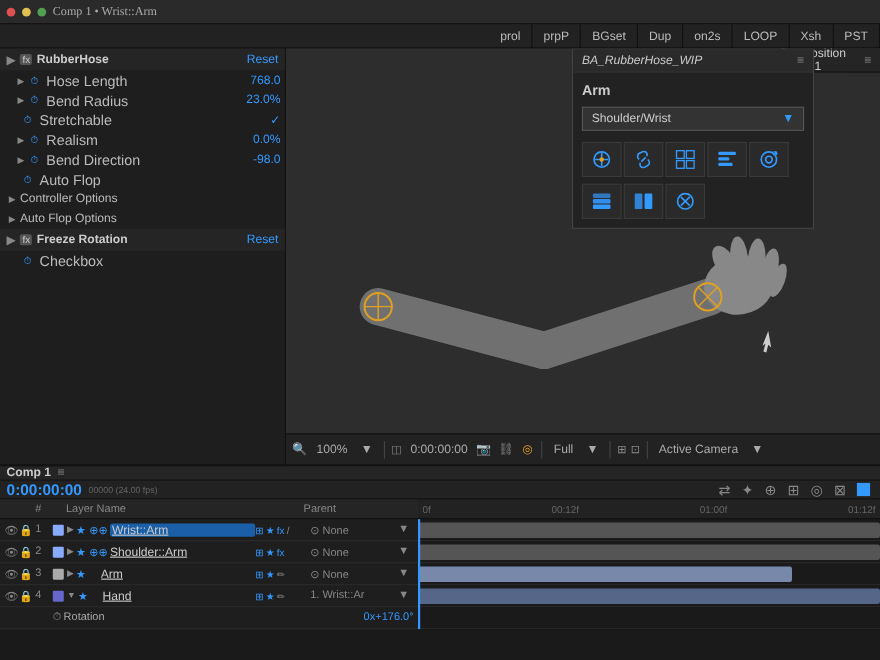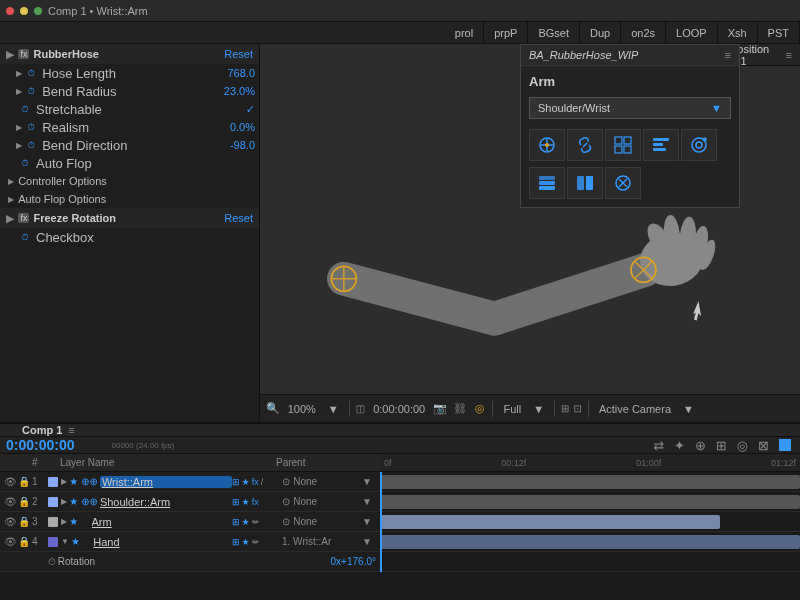--- a/index.html
+++ b/index.html
@@ -1,19 +1,19 @@
 <!DOCTYPE html>
 <html><head>
   <meta charset="utf-8">
   <style>
     * { margin: 0; padding: 0; box-sizing: border-box; }
     body { width: 800px; height: 600px; background: #1a1a1a; font-family: Arial, sans-serif; font-size: 11px; color: #ccc; overflow: hidden; position: relative; }
 
     
-    #top-bar { display: flex; align-items: center; background: #2a2a2a; border-bottom: 1px solid #111; height: 22px; padding: 0 6px; gap: 6px; }
+    #top-bar { display: flex; align-items: center; background: #2a2a2a; border-bottom: 1px solid #111; height: 22px; padding: 0 6px; gap: 6px; font-family: Liberation Serif, serif; }
     #top-bar .title { color: #aaa; font-size: 11px; }
     #top-bar .dot { width: 8px; height: 8px; border-radius: 50%; display: inline-block; }
     .dot-red { background: #e05050; }
     .dot-yellow { background: #e0c050; }
     .dot-green { background: #50a050; }
 
     
     #tab-row { display: flex; align-items: center; background: #222; height: 22px; border-bottom: 1px solid #111; }
     .tab-item { padding: 0 10px; height: 22px; line-height: 22px; color: #bbb; font-size: 11px; cursor: pointer; border-right: 1px solid #111; }
 
@@ -54,21 +54,21 @@
     
     #arm-canvas { position: absolute; top: 0; left: 0; width: 100%; height: 100%; }
 
     
     #viewport-toolbar { height: 28px; background: #222; border-top: 1px solid #111; display: flex; align-items: center; padding: 0 6px; gap: 4px; position: absolute; bottom: 0; left: 0; right: 0; }
     .vt-item { color: #aaa; font-size: 11px; padding: 0 4px; cursor: pointer; }
     .vt-sep { width: 1px; height: 16px; background: #444; margin: 0 2px; }
 
     
     #timeline { height: 150px; background: #1e1e1e; border-top: 2px solid #111; display: flex; flex-direction: column; }
-    #timeline-header { height: 22px; background: #252525; border-bottom: 1px solid #111; display: flex; align-items: center; padding: 0 22px; gap: 6px; }
+    #timeline-header { height: 22px; background: #252525; border-bottom: 1px solid #111; display: flex; align-items: center; padding: 0 6px; gap: 6px; }
     #timeline-header .tl-title { color: #ccc; font-size: 11px; font-weight: bold; }
     #timeline-controls { height: 24px; background: #222; border-bottom: 1px solid #111; display: flex; align-items: center; padding: 0 6px; gap: 4px; }
     .time-display { color: #3399ff; font-size: 14px; font-weight: bold; }
     .fps-display { color: #666; font-size: 9px; }
     #timeline-body { flex: 1; display: flex; }
     #layer-list { width: 380px; flex-shrink: 0; }
     .layer-header-row { display: flex; align-items: center; background: #252525; height: 18px; border-bottom: 1px solid #111; padding: 0 4px; }
     .layer-col { color: #888; font-size: 10px; }
     .lc-num { width: 20px; }
     .lc-name { flex: 1; }
@@ -330,21 +330,21 @@
 <div id="timeline">
 
   <div id="timeline-header">
     <span class="tl-title">Comp 1</span>
     <span style="color:#888;font-size:11px;cursor:pointer;">≡</span>
   </div>
 
   <div id="timeline-controls">
     <span class="time-display">0:00:00:00</span>
     <span style="display:inline-flex;flex-direction:column;margin-left:2px;">
-      <span class="fps-display" style="color:#666;font-size:8px;margin-left:31px;">00000 (24.00 fps)</span>
+      <span class="fps-display" style="color:#666;font-size:8px;">00000 (24.00 fps)</span>
     </span>
     <div style="flex:1;"></div>
     <span style="color:#888;font-size:13px;cursor:pointer;margin:0 3px;">⇄</span>
     <span style="color:#888;font-size:13px;cursor:pointer;margin:0 3px;">✦</span>
     <span style="color:#888;font-size:13px;cursor:pointer;margin:0 3px;">⊕</span>
     <span style="color:#888;font-size:13px;cursor:pointer;margin:0 3px;">⊞</span>
     <span style="color:#888;font-size:13px;cursor:pointer;margin:0 3px;">◎</span>
     <span style="color:#888;font-size:13px;cursor:pointer;margin:0 3px;">⊠</span>
     <span style="background:#3399ff;width:12px;height:12px;display:inline-block;margin:0 3px;"></span>
   </div>

